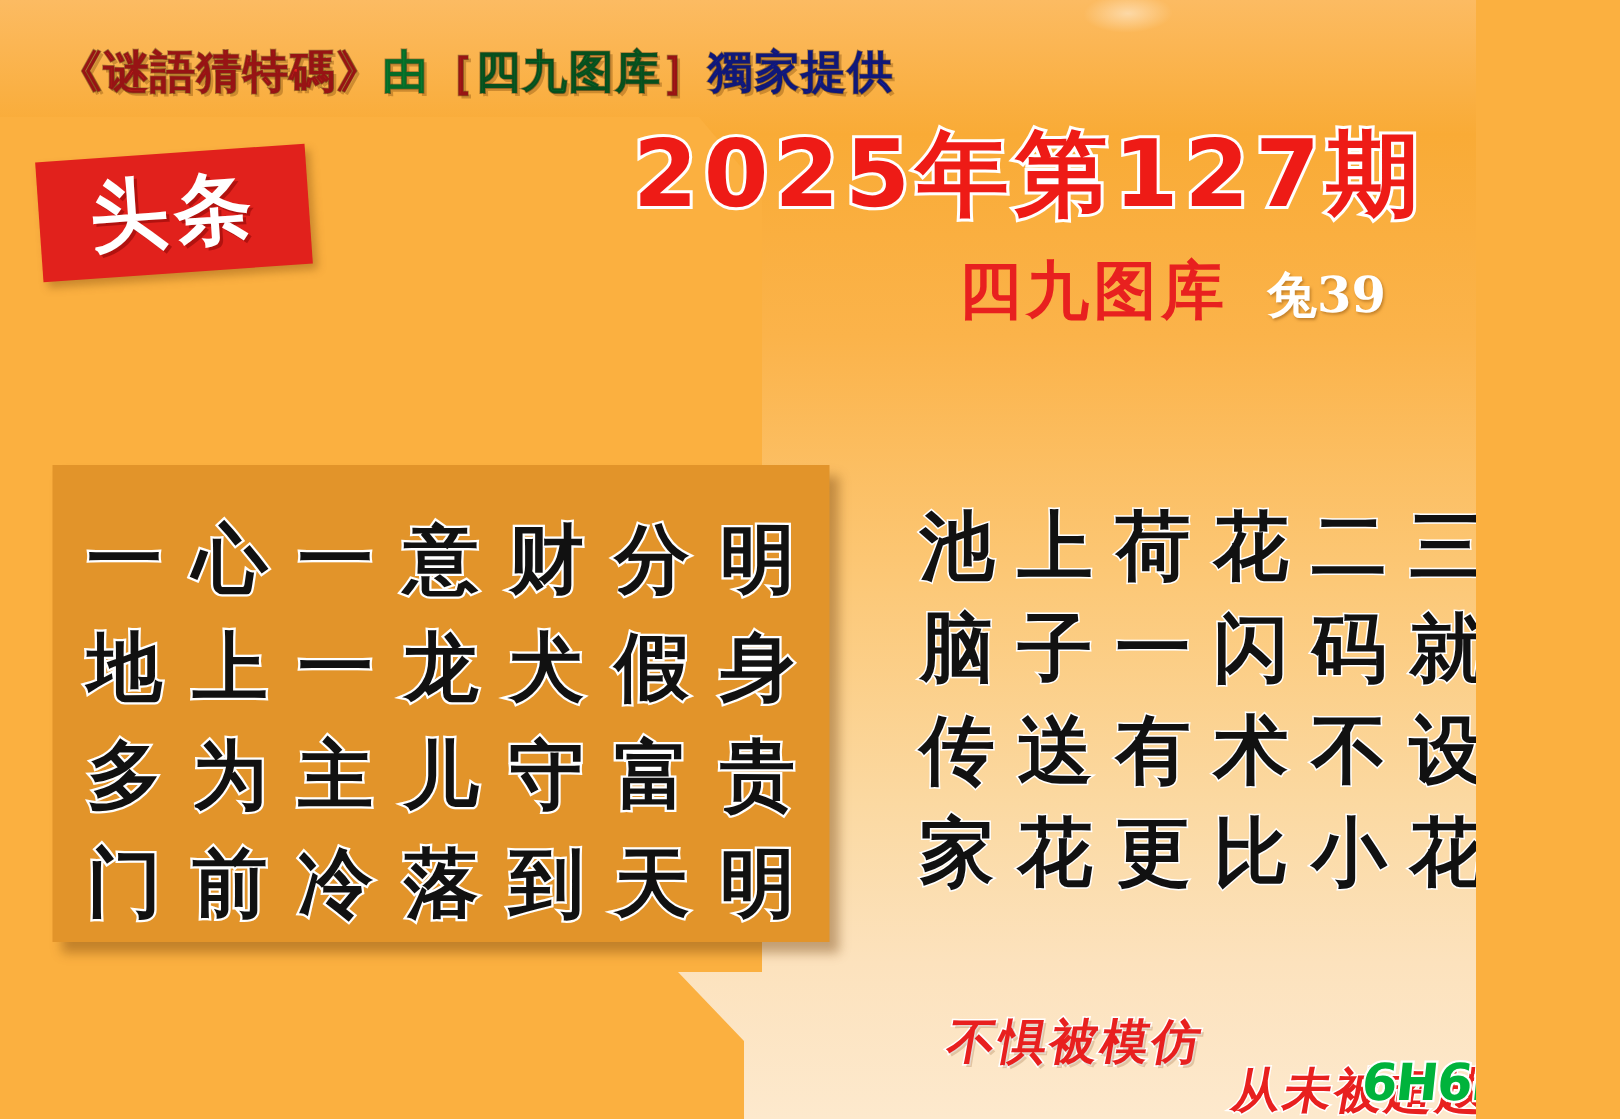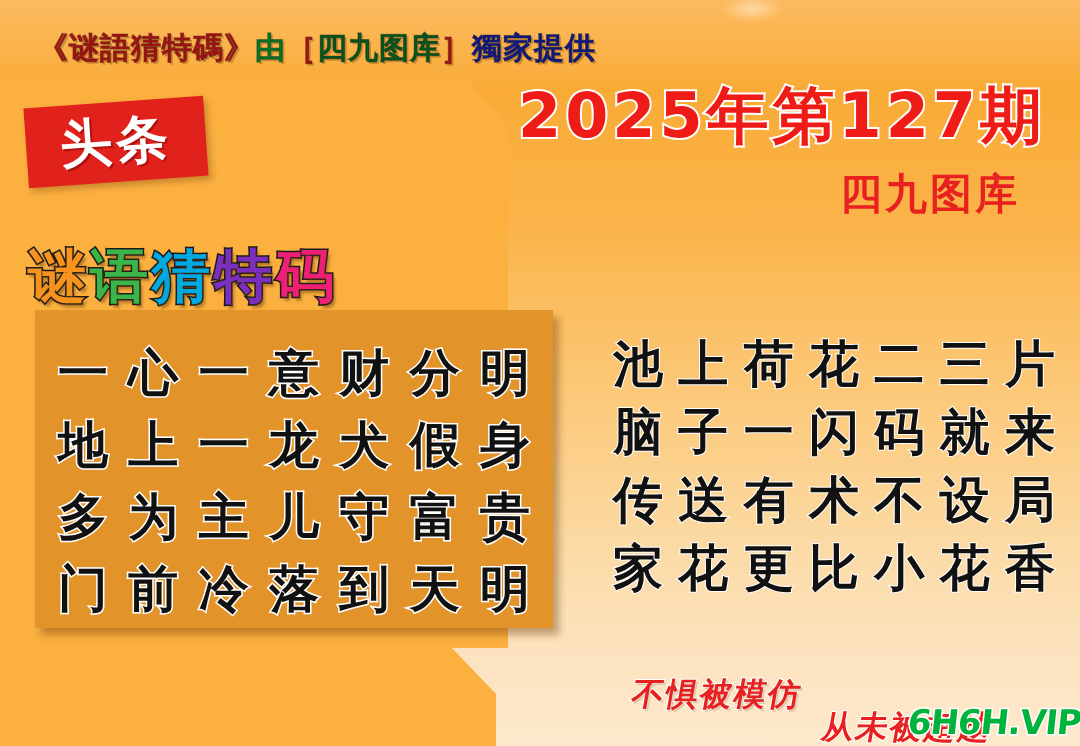--- a/index.html
+++ b/index.html
@@ -2,21 +2,21 @@
 <html><head>
 <meta charset="utf-8">
 <style>
   html,body{margin:0;padding:0;}
   body{
     width:1080px;height:746px;overflow:hidden;
     font-family:"DejaVu Sans","Liberation Sans",sans-serif;
     background:#fbb040;
   }
   #poster{
-    position:relative;width:1080px;height:746px;overflow:hidden;
+    position:relative;width:984px;height:746px;overflow:hidden;
     background:linear-gradient(180deg,#fcbb62 0%,#f9ab36 12%,#fbb34a 30%,#fcc877 52%,#fbd9a2 72%,#fce2bd 86%,#fde9cd 100%);
   }
   
   .top-wm{
     position:absolute;left:722px;top:-4px;width:60px;height:26px;
     background:radial-gradient(ellipse at center,rgba(255,255,255,.45) 0%,rgba(255,255,255,0) 70%);
     transform:skewX(-6deg);
     pointer-events:none;
   }
   
@@ -176,25 +176,23 @@
   <div class="badge">
     <span class="badge-text">头条</span>
   </div>
 
   <div class="issue">
     <span class="issue-inner">2025年第127期</span>
   </div>
 
   <div class="brand-row">
     <span class="brand">四九图库</span>
-  </div>
-
-  <div class="rainbow">
-    <span class="rb1">谜</span><span class="rb2">语</span><span class="rb3">猜</span><span class="rb4">特</span><span class="rb5">码</span>
-  </div>
+    <span class="zodiac">兔39</span>
+  </div>
+
 
   <div class="riddle-box">
     <div class="riddle-line rl0">
       <span>一</span>
         <span>心</span>
         <span>一</span>
         <span>意</span>
         <span>财</span>
         <span>分</span>
         <span>明</span>

